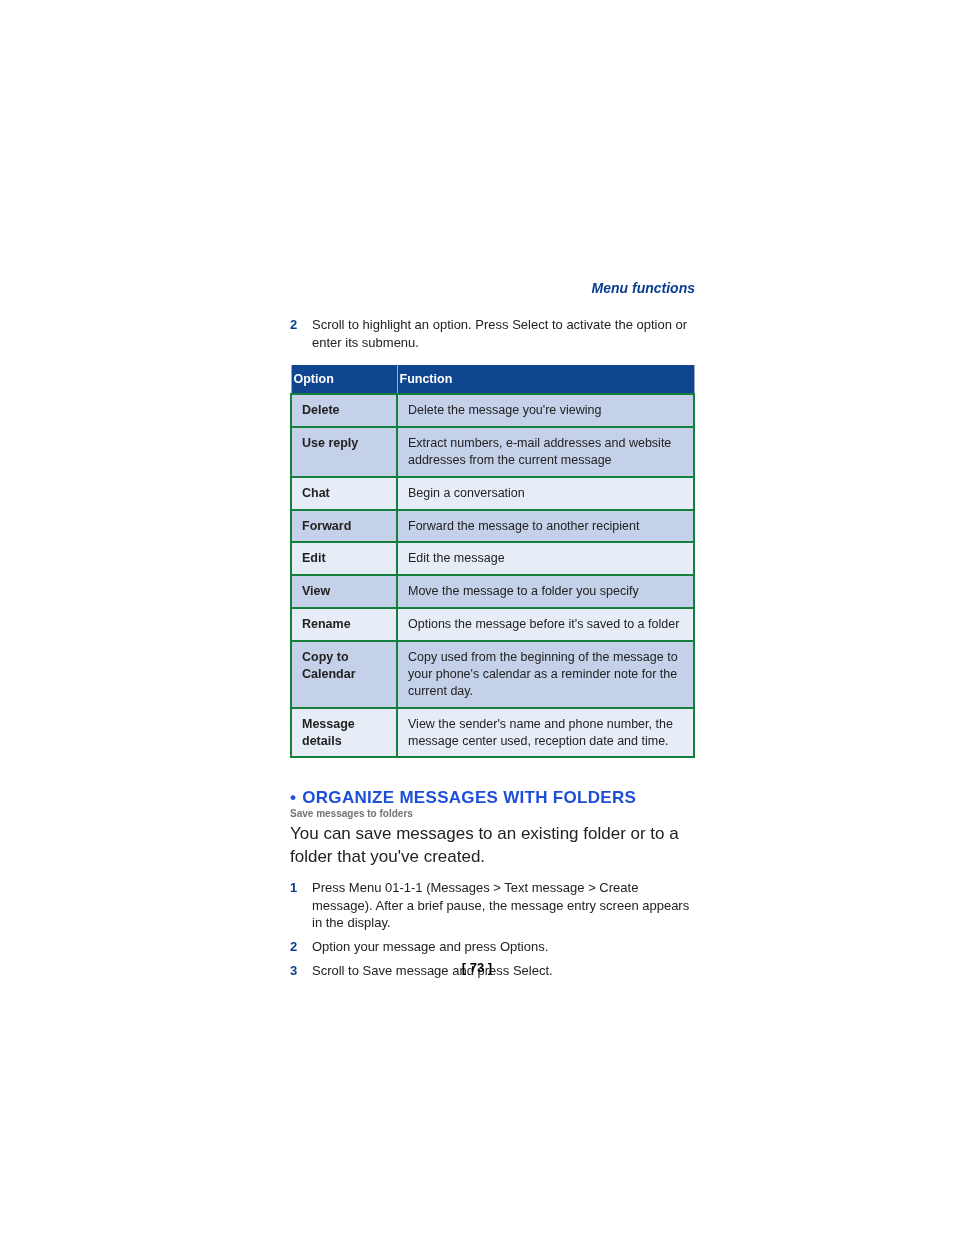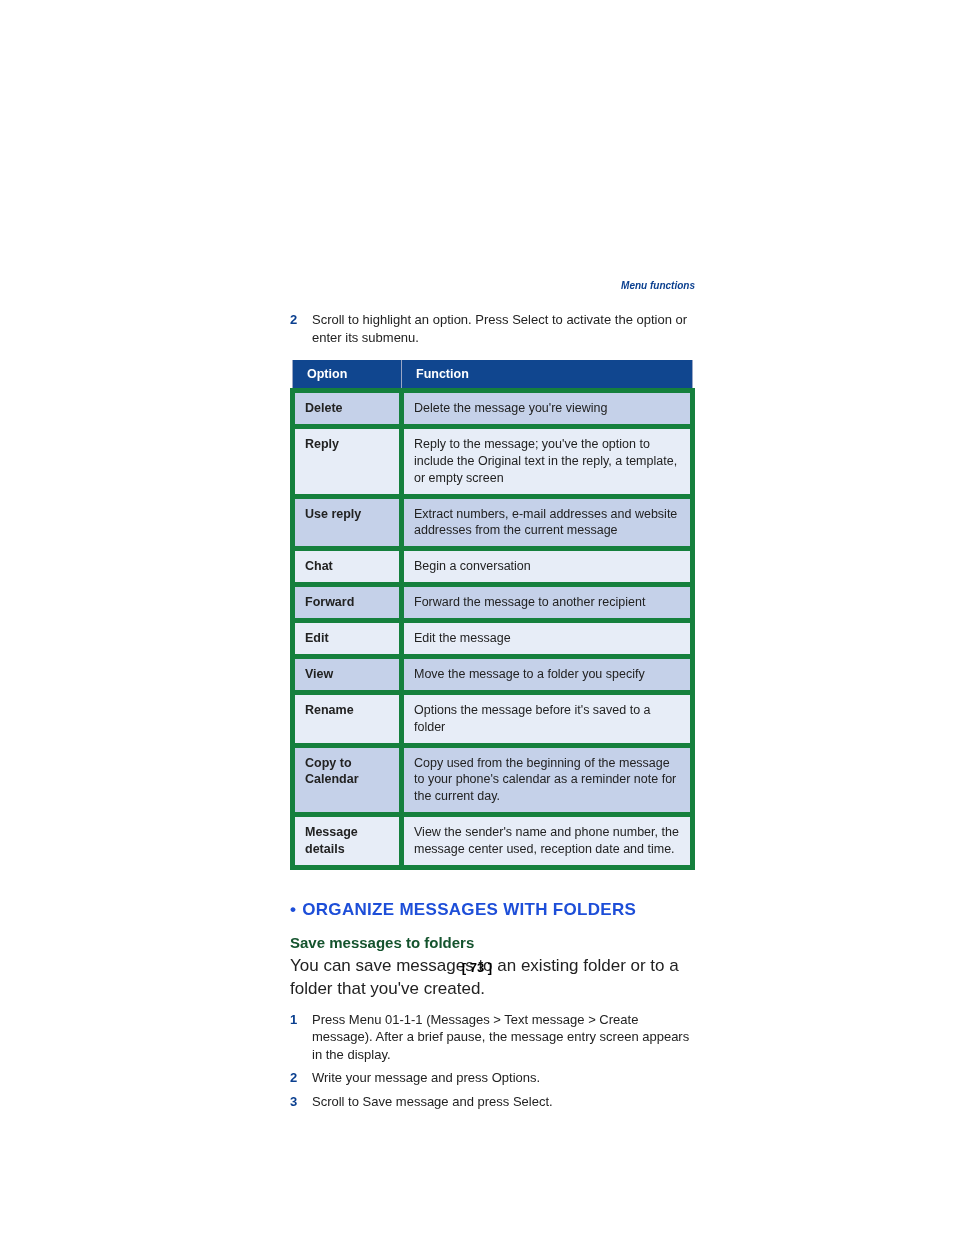--- a/index.html
+++ b/index.html
@@ -20,21 +20,21 @@
     position: absolute;
     left: 290px;
     top: 280px;
     width: 405px;
   }
   .header-right {
     text-align: right;
     font-style: italic;
     font-weight: bold;
     color: #0a3f8f;
-    font-size: 10px;
+    font-size: 14px;
     margin-bottom: 20px;
   }
   .step-line {
     font-size: 13px;
     line-height: 1.35;
     margin-bottom: 4px;
     display: flex;
   }
   .step-num {
     color: #0a3f8f;
@@ -54,27 +54,27 @@
     border-collapse: collapse;
     width: 100%;
     margin-top: 14px;
     font-size: 12.5px;
   }
   table.optfun th {
     background: #10468f;
     color: #ffffff;
     font-weight: bold;
     text-align: left;
-    padding: 7px 14px;
+    padding: 7px 2px;
     border: 1px solid #9aa7c5;
     border-top: none;
   }
   table.optfun td {
     padding: 7px 10px;
-    border: 5px solid #15803d;
+    border: 2px solid #15803d;
     vertical-align: top;
     line-height: 1.35;
   }
   table.optfun td.opt {
     font-weight: bold;
     width: 84px;
     color: #222;
   }
   table.optfun tr.light td { background: #e7edf7; }
   table.optfun tr.dark  td { background: #c5d1e9; }
@@ -84,24 +84,23 @@
     font-weight: bold;
     font-size: 17px;
     margin-top: 30px;
     letter-spacing: 0.3px;
   }
   .sec-h2 .bullet {
     font-size: 17px;
     margin-right: 6px;
   }
   .sec-h3 {
-    color: #14532d;
-    font-weight: bold;
-    font-size: 15px;
-    margin-top: 14px;
+    color: #737373;
+    font-weight: bold;
+    font-size: 10px;
     margin-bottom: 4px;
   }
   .intro {
     font-size: 17px;
     line-height: 1.35;
     margin-bottom: 10px;
   }
 
   .footer-pg {
     position: absolute;
@@ -135,24 +134,20 @@
         <tr>
           <th>Option</th>
           <th>Function</th>
         </tr>
       </thead>
       <tbody>
         <tr class="dark">
           <td class="opt">Delete</td>
           <td>Delete the message you're viewing</td>
         </tr>
-        <tr class="light">
-          <td class="opt">Reply</td>
-          <td>Reply to the message; you've the option to include the Original text in the reply, a template, or empty screen</td>
-        </tr>
         <tr class="dark">
           <td class="opt">Use reply</td>
           <td>Extract numbers, e-mail addresses and website addresses from the current message</td>
         </tr>
         <tr class="light">
           <td class="opt">Chat</td>
           <td>Begin a conversation</td>
         </tr>
         <tr class="dark">
           <td class="opt">Forward</td>
@@ -192,21 +187,21 @@
     <div class="step-line">
       <div class="step-num">1</div>
       <div class="step-body">
         <span>Press </span><b>Menu 01-1-1 (Messages &gt; Text message &gt; Create message)</b><span>. After a brief pause, the message entry screen appears in the display.</span>
       </div>
     </div>
 
     <div class="step-line" style="margin-top:6px;">
       <div class="step-num">2</div>
       <div class="step-body">
-        <span>Write your message and press </span><b>Options</b><span>.</span>
+        <span>Option your message and press </span><b>Options</b><span>.</span>
       </div>
     </div>
 
     <div class="step-line" style="margin-top:6px;">
       <div class="step-num">3</div>
       <div class="step-body">
         <span>Scroll to </span><b>Save message</b><span> and press </span><b>Select</b><span>.</span>
       </div>
     </div>
 

